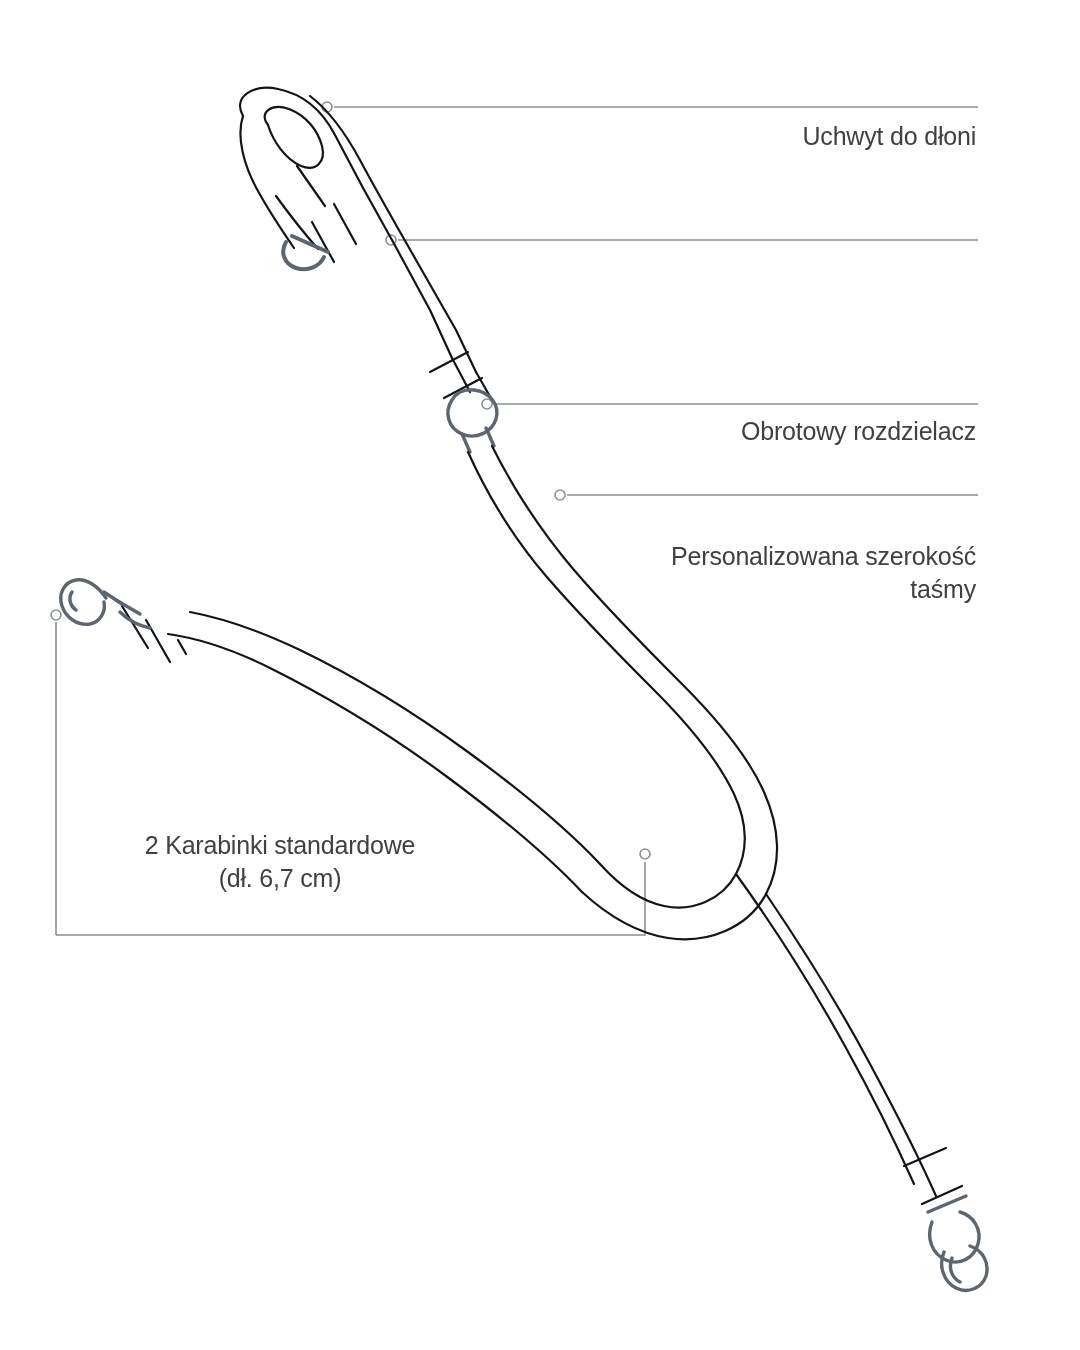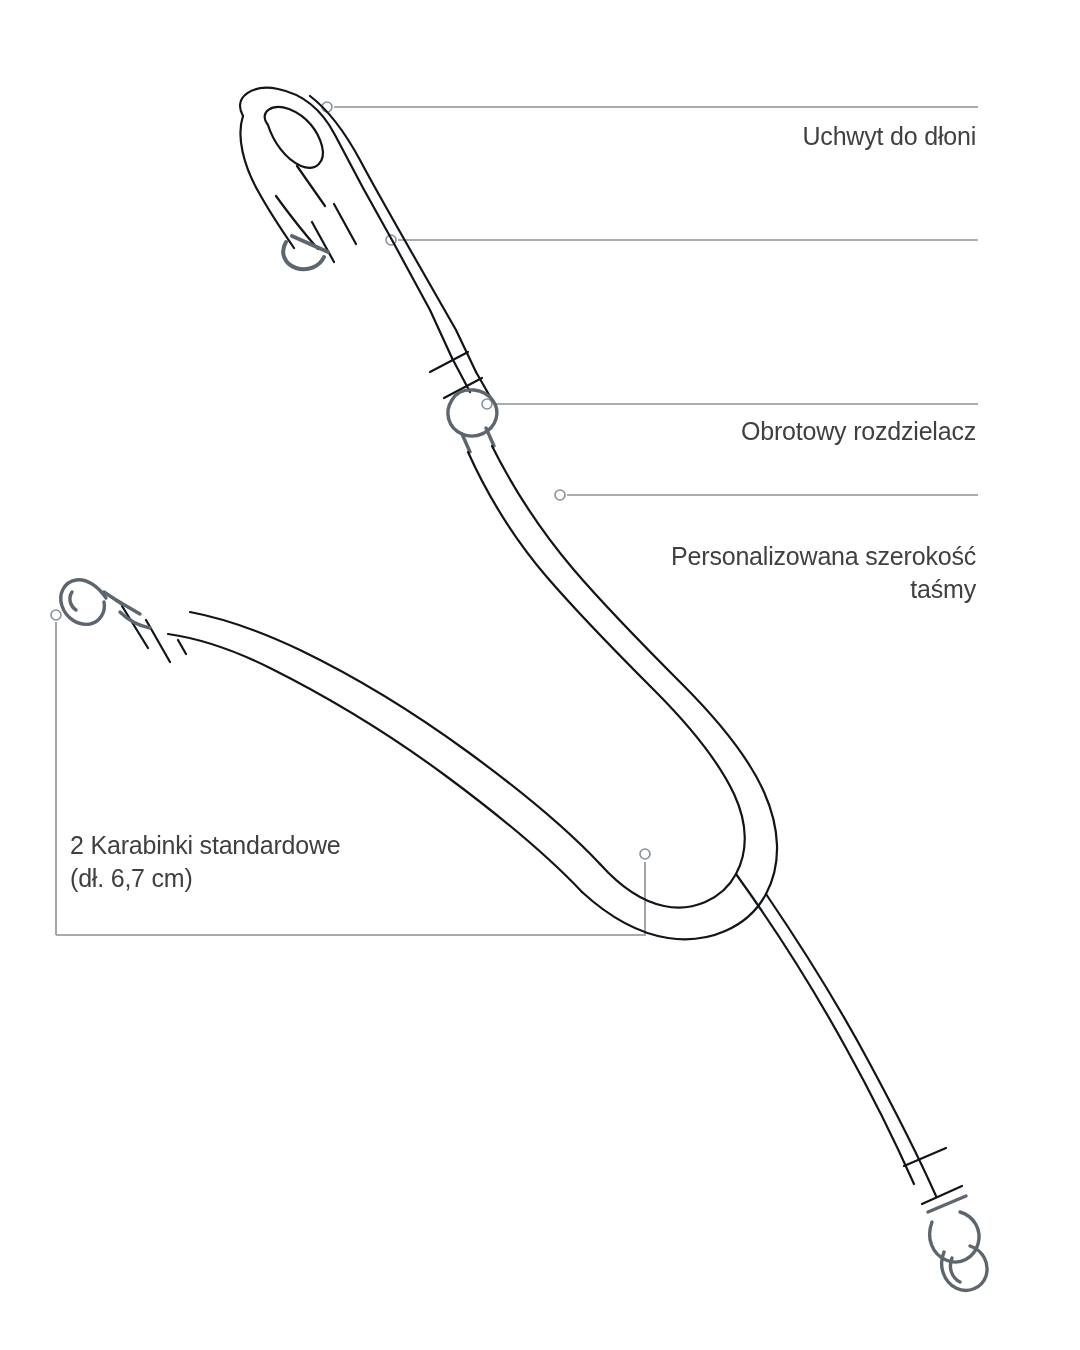--- a/index.html
+++ b/index.html
@@ -34,21 +34,21 @@
     font-size: 25px;
     line-height: 1.32;
     color: #404040;
     letter-spacing: -0.2px;
     white-space: pre-line;
   }
   .right-label {
     text-align: right;
   }
   .left-label {
-    text-align: left;
+    text-align: center;
   }
   #lbl-handle   { right: 104px; top: 120px; width: 420px; }
   #lbl-ring     { right: 104px; top: 254px; width: 420px; }
   #lbl-swivel   { right: 104px; top: 415px; width: 420px; }
   #lbl-width    { right: 104px; top: 508px; width: 420px; margin-top: 32px; }
   #lbl-snaps    { left: 70px; top: 829px; width: 420px; }
   #lbl-webbing  { left: 54px; top: 952px; width: 470px; }
 </style>
 </head>
 <body>

